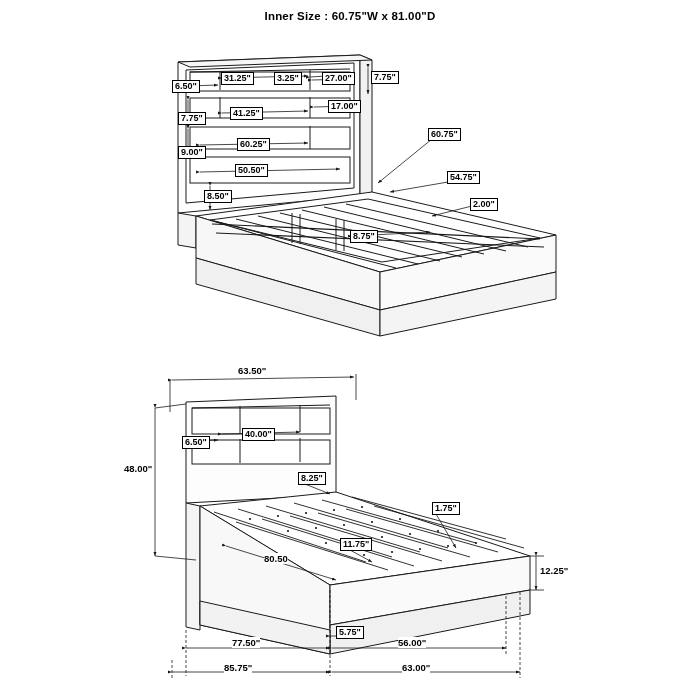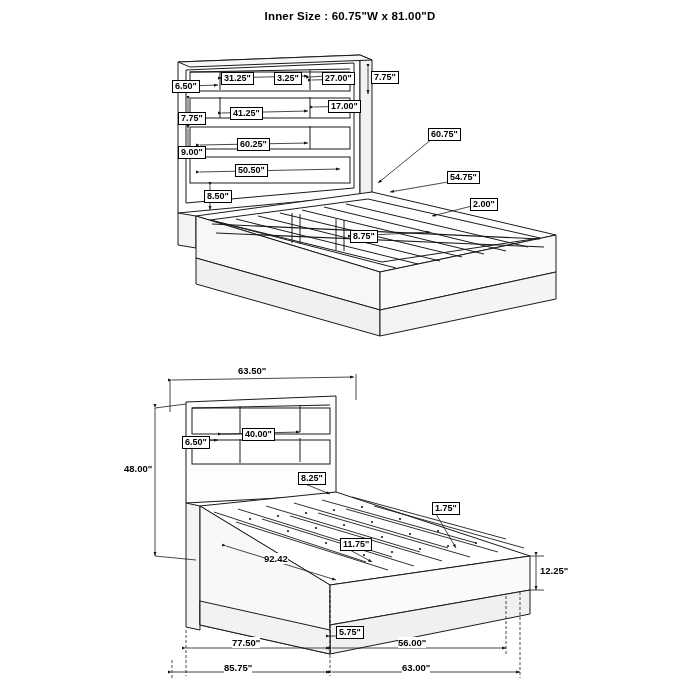--- a/index.html
+++ b/index.html
@@ -277,21 +277,21 @@
   <div class="dimlabel" style="left:447px; top:171px;">54.75"</div>
   <div class="dimlabel" style="left:470px; top:198px;">2.00"</div>
 
   <div class="dimlabel nb big" style="left:238px; top:365px;">63.50"</div>
   <div class="dimlabel nb big" style="left:124px; top:463px;">48.00"</div>
   <div class="dimlabel" style="left:182px; top:436px;">6.50"</div>
   <div class="dimlabel" style="left:242px; top:428px;">40.00"</div>
   <div class="dimlabel" style="left:298px; top:472px;">8.25"</div>
   <div class="dimlabel" style="left:432px; top:502px;">1.75"</div>
   <div class="dimlabel" style="left:340px; top:538px;">11.75"</div>
-  <div class="dimlabel nb big" style="left:264px; top:553px;">92.42</div>
+  <div class="dimlabel nb big" style="left:264px; top:553px;">80.50</div>
   <div class="dimlabel nb big" style="left:540px; top:565px;">12.25"</div>
   <div class="dimlabel" style="left:336px; top:626px;">5.75"</div>
   <div class="dimlabel nb big" style="left:232px; top:637px;">77.50"</div>
   <div class="dimlabel nb big" style="left:398px; top:637px;">56.00"</div>
   <div class="dimlabel nb big" style="left:224px; top:662px;">85.75"</div>
   <div class="dimlabel nb big" style="left:402px; top:662px;">63.00"</div>
 
 </div>
 
 </body></html>

